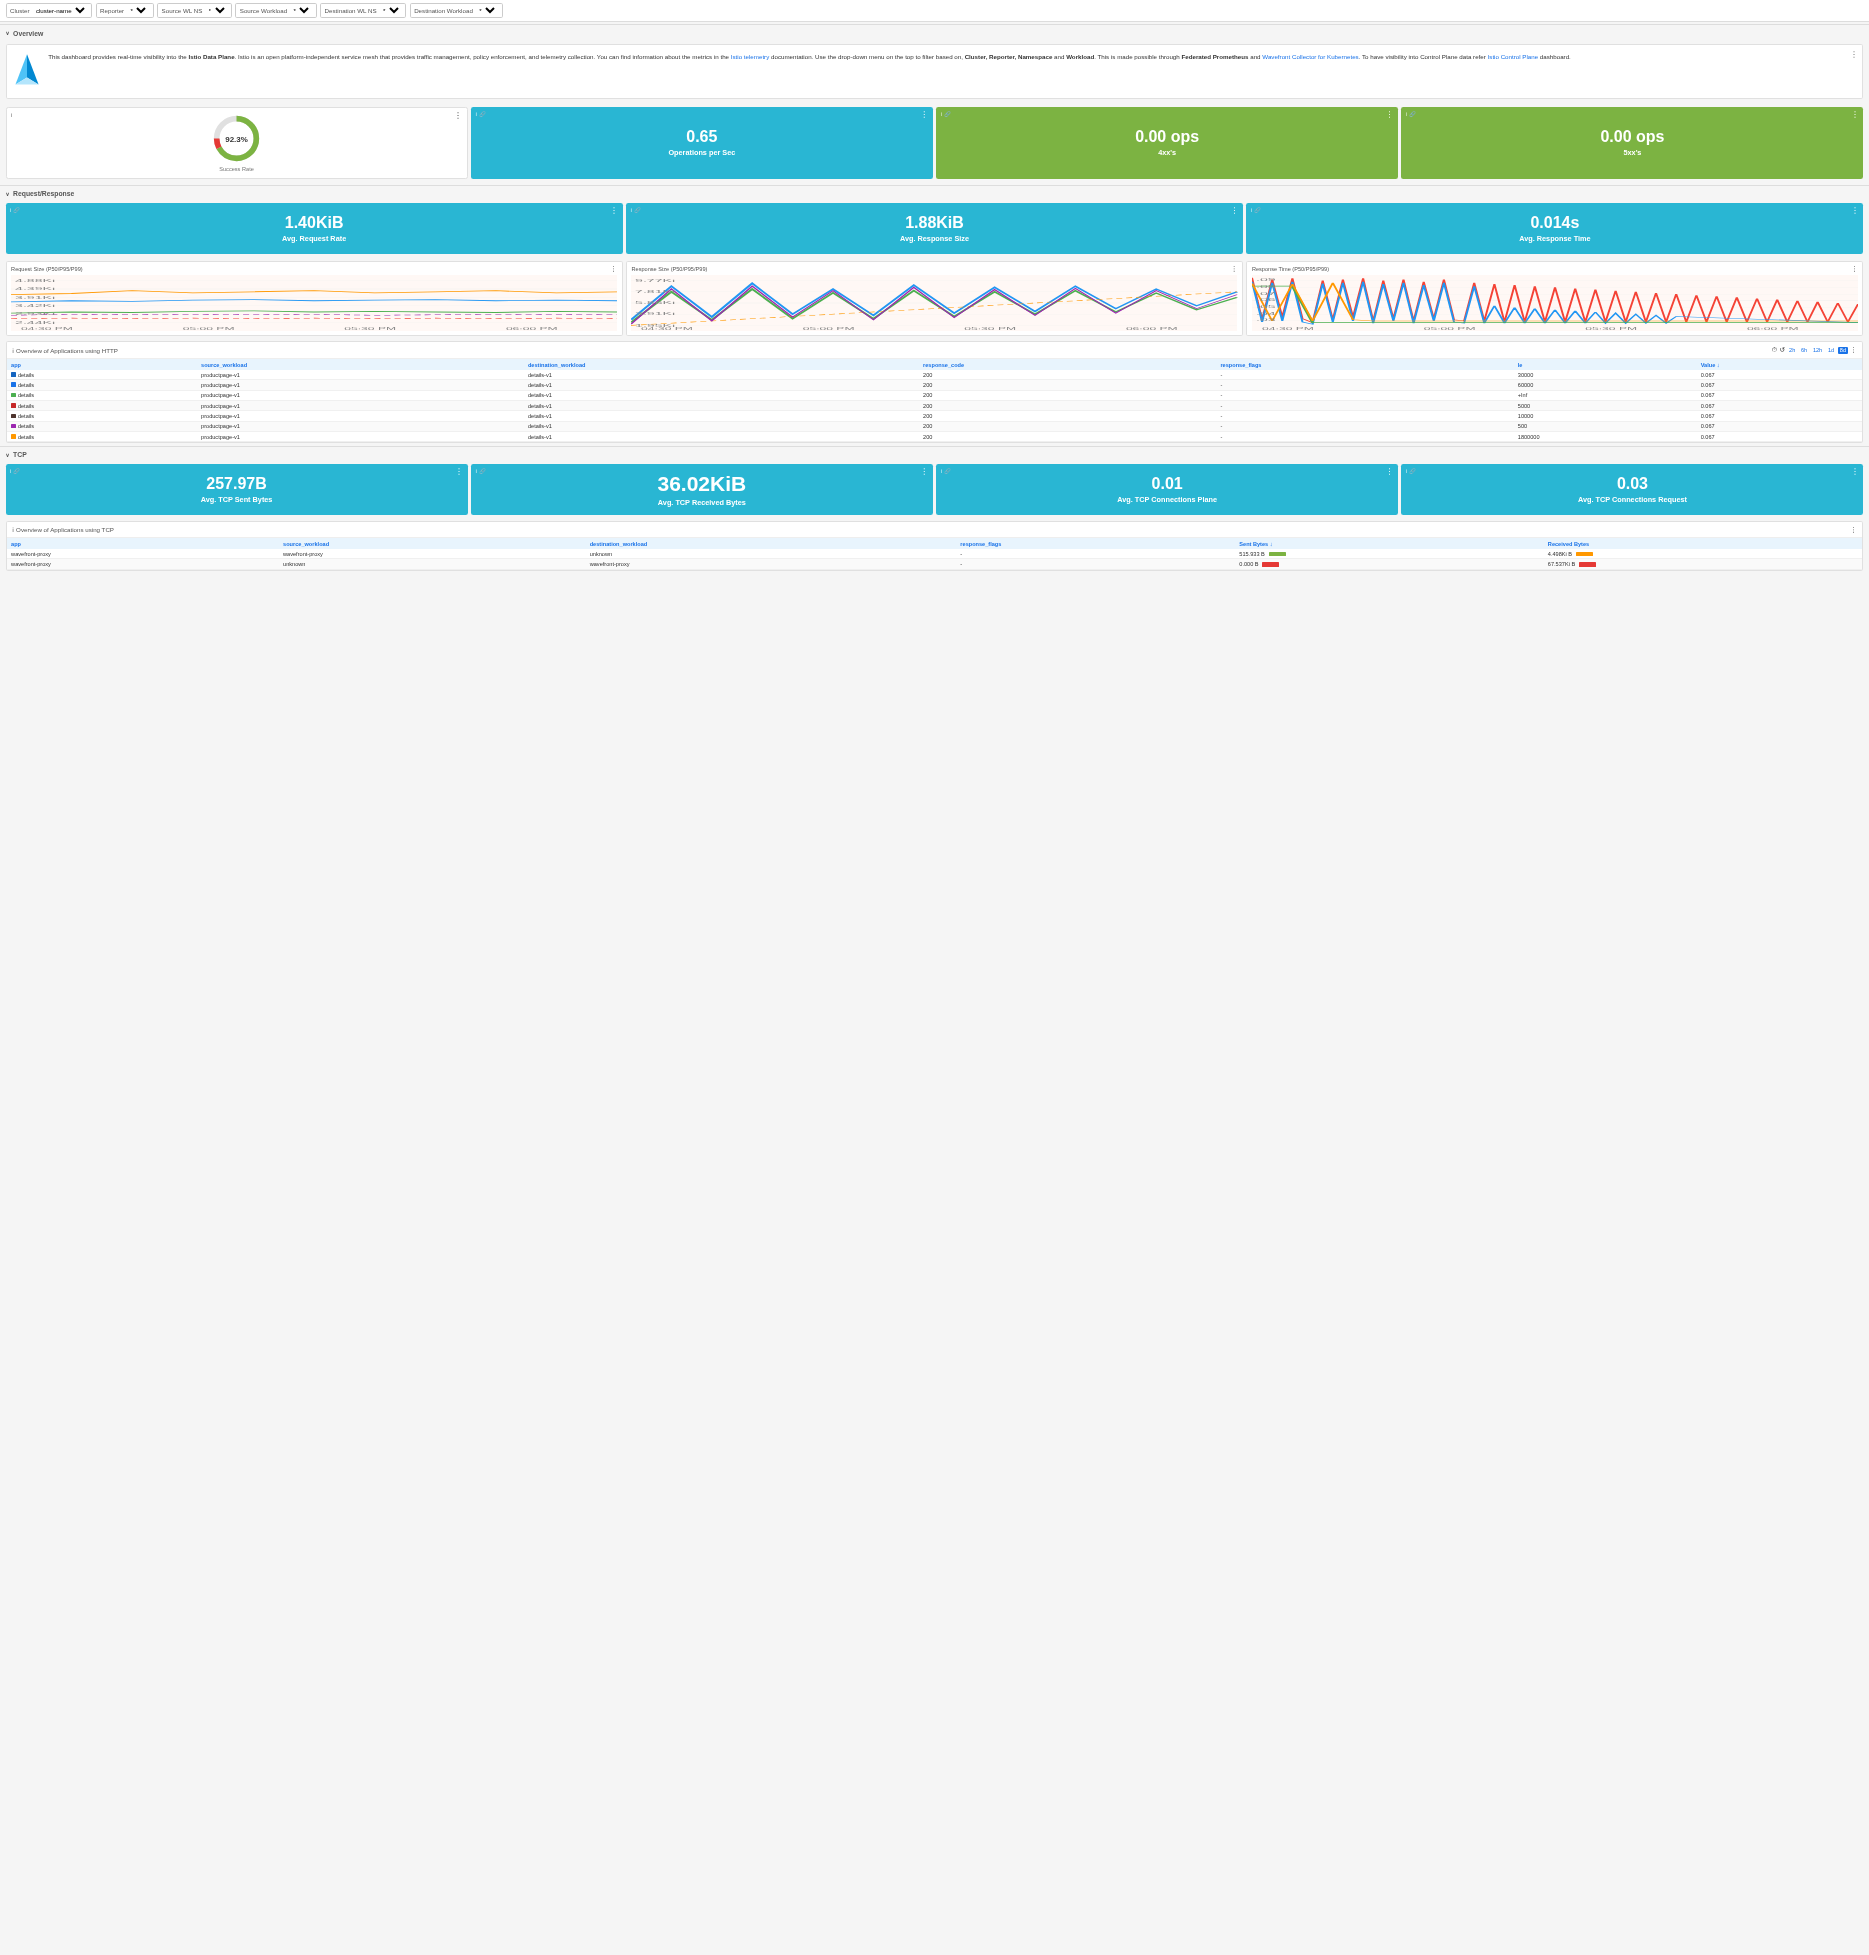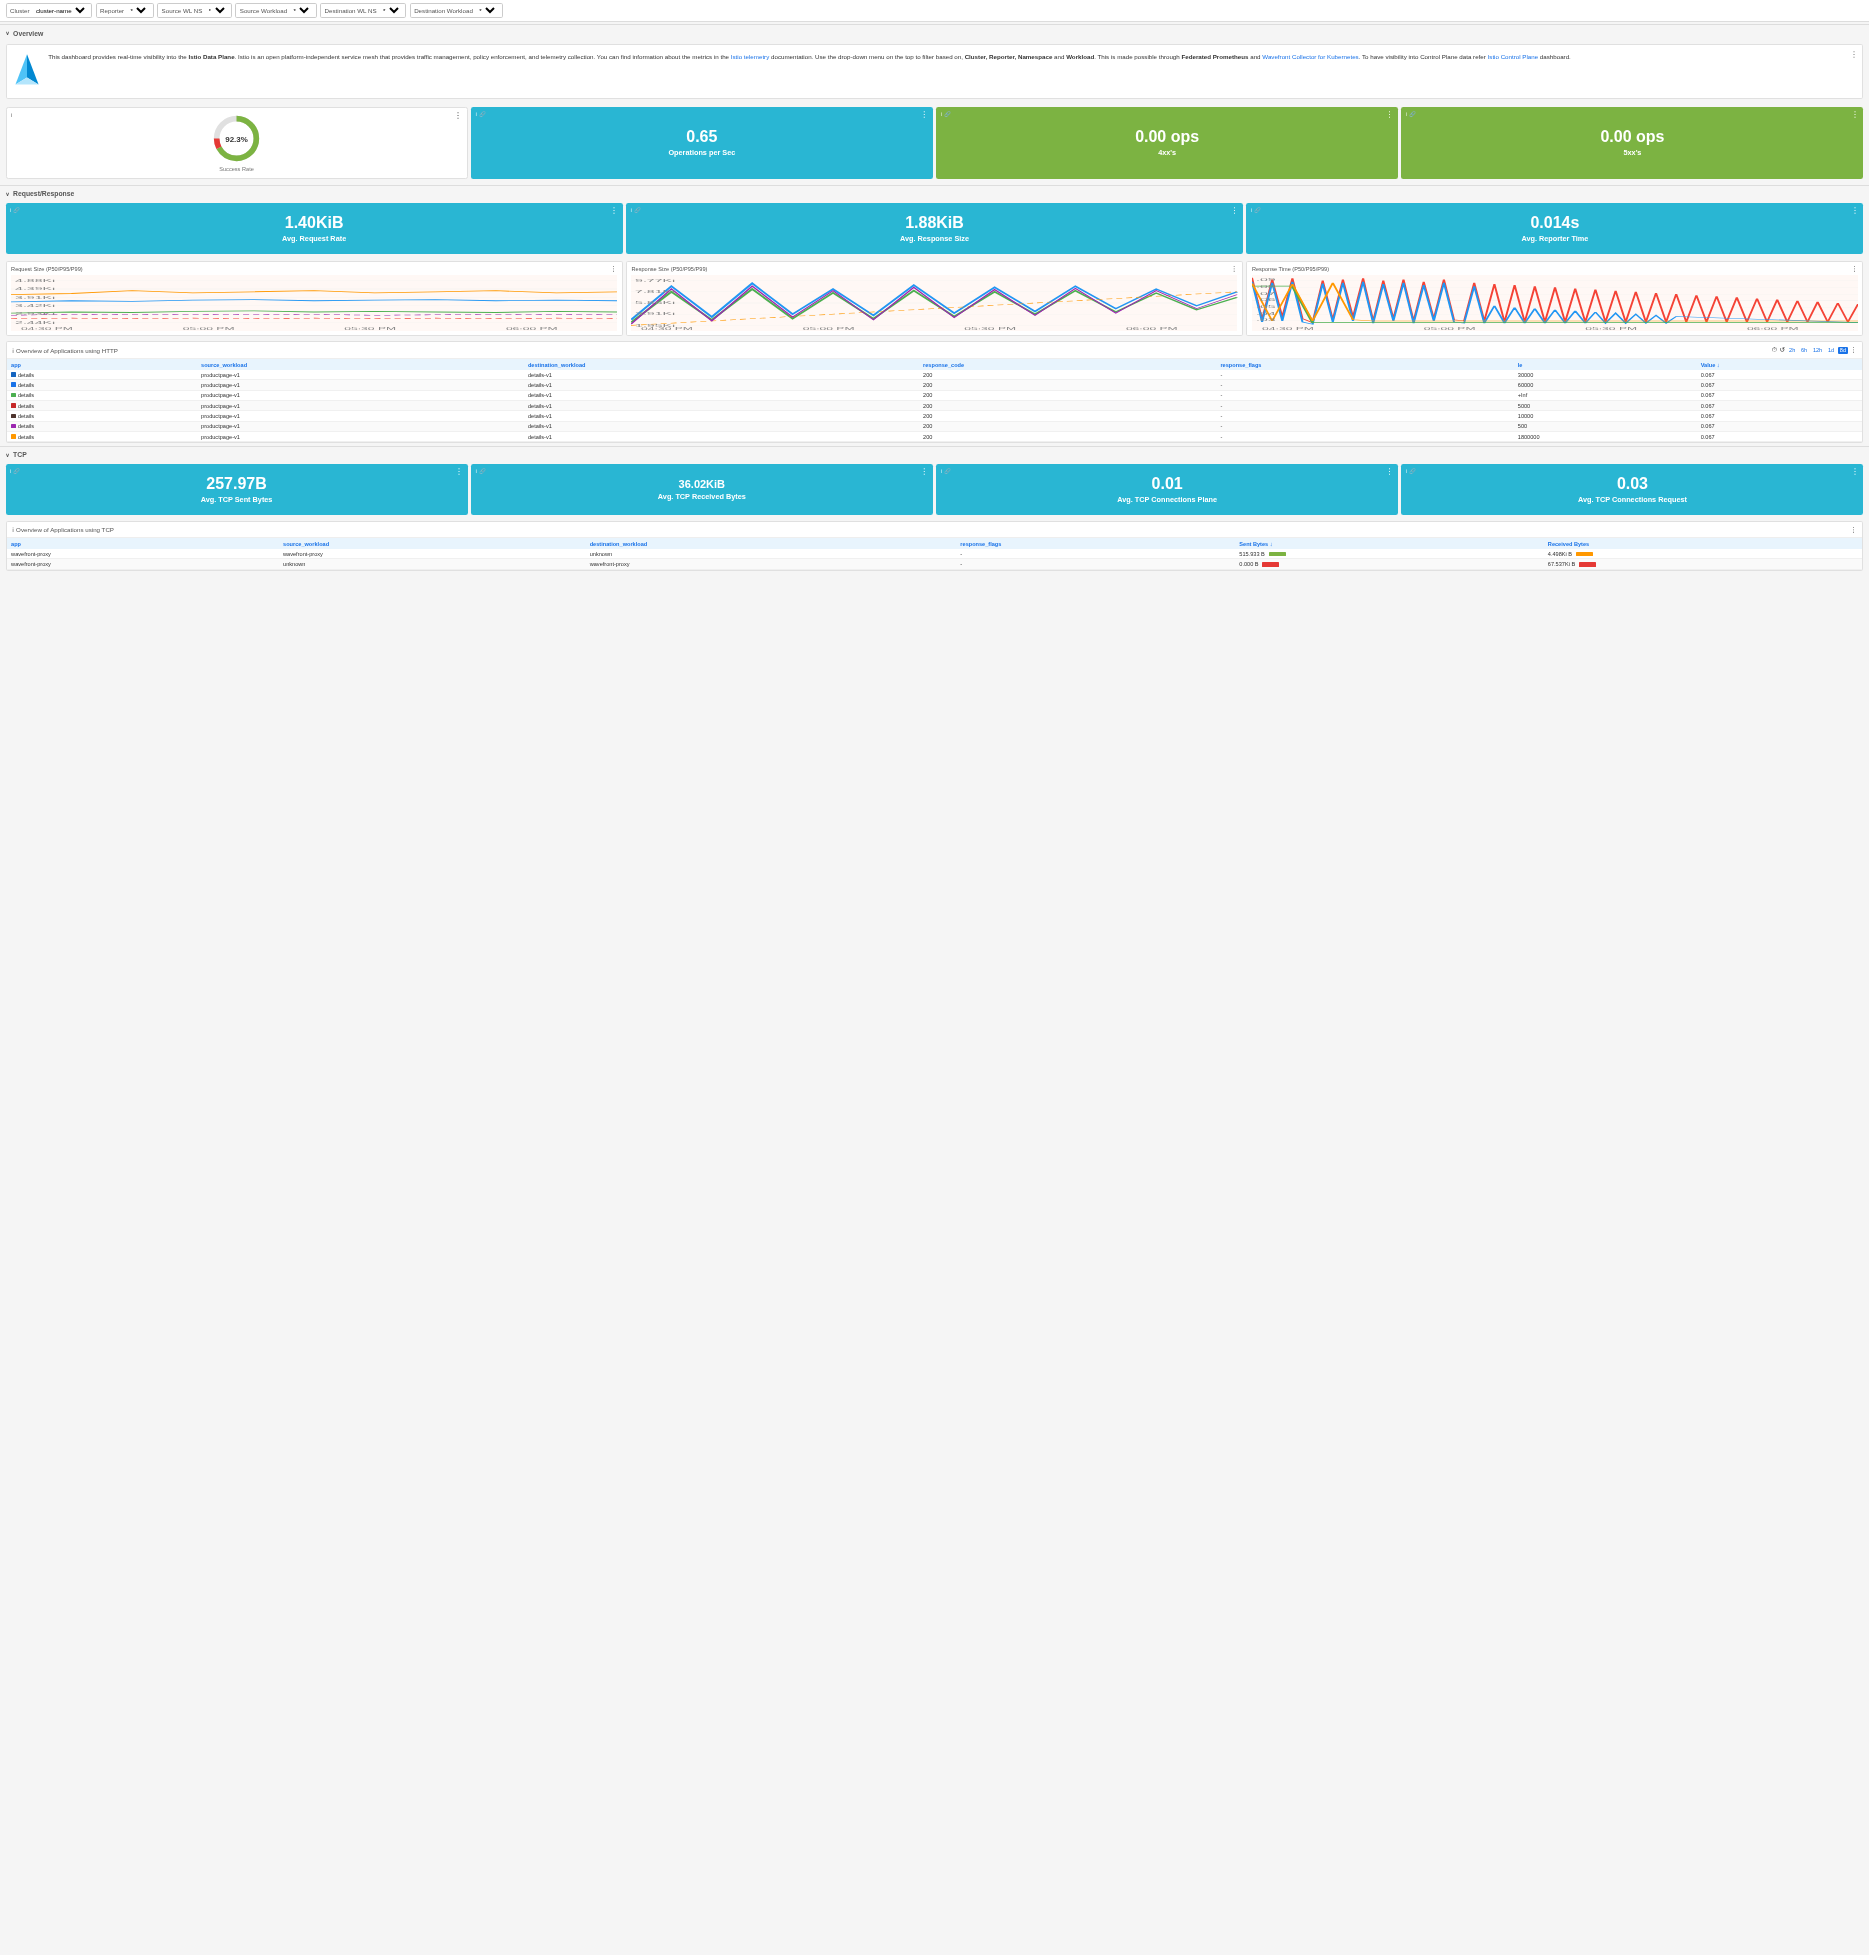--- a/index.html
+++ b/index.html
@@ -255,21 +255,21 @@
     <div class="tile-label">Avg. Response Size</div>
   </div>
 
   <div class="tile tile-blue">
     <div class="tile-icon-row">
       <span class="ti">ℹ</span>
       <span class="ti">🔗</span>
     </div>
     <span class="tile-kebab">⋮</span>
     <div class="tile-value">0.014s</div>
-    <div class="tile-label">Avg. Reporter Time</div>
+    <div class="tile-label">Avg. Response Time</div>
   </div>
 
 </div>
 
 <div class="charts-grid">
 
   <div class="chart-box">
     <div class="chart-header">
       <span class="chart-title">Request Size (P50/P95/P99)</span>
       <span>⋮</span>
@@ -509,21 +509,21 @@
     <div class="tile-value" style="font-size:16px;">257.97B</div>
     <div class="tile-label">Avg. TCP Sent Bytes</div>
   </div>
 
   <div class="tile tile-blue">
     <div class="tile-icon-row">
       <span class="ti">ℹ</span>
       <span class="ti">🔗</span>
     </div>
     <span class="tile-kebab">⋮</span>
-    <div class="tile-value" style="font-size:11px;">36.02KiB</div>
+    <div class="tile-value" style="font-size:21px;">36.02KiB</div>
     <div class="tile-label">Avg. TCP Received Bytes</div>
   </div>
 
   <div class="tile tile-blue">
     <div class="tile-icon-row">
       <span class="ti">ℹ</span>
       <span class="ti">🔗</span>
     </div>
     <span class="tile-kebab">⋮</span>
     <div class="tile-value">0.01</div>

